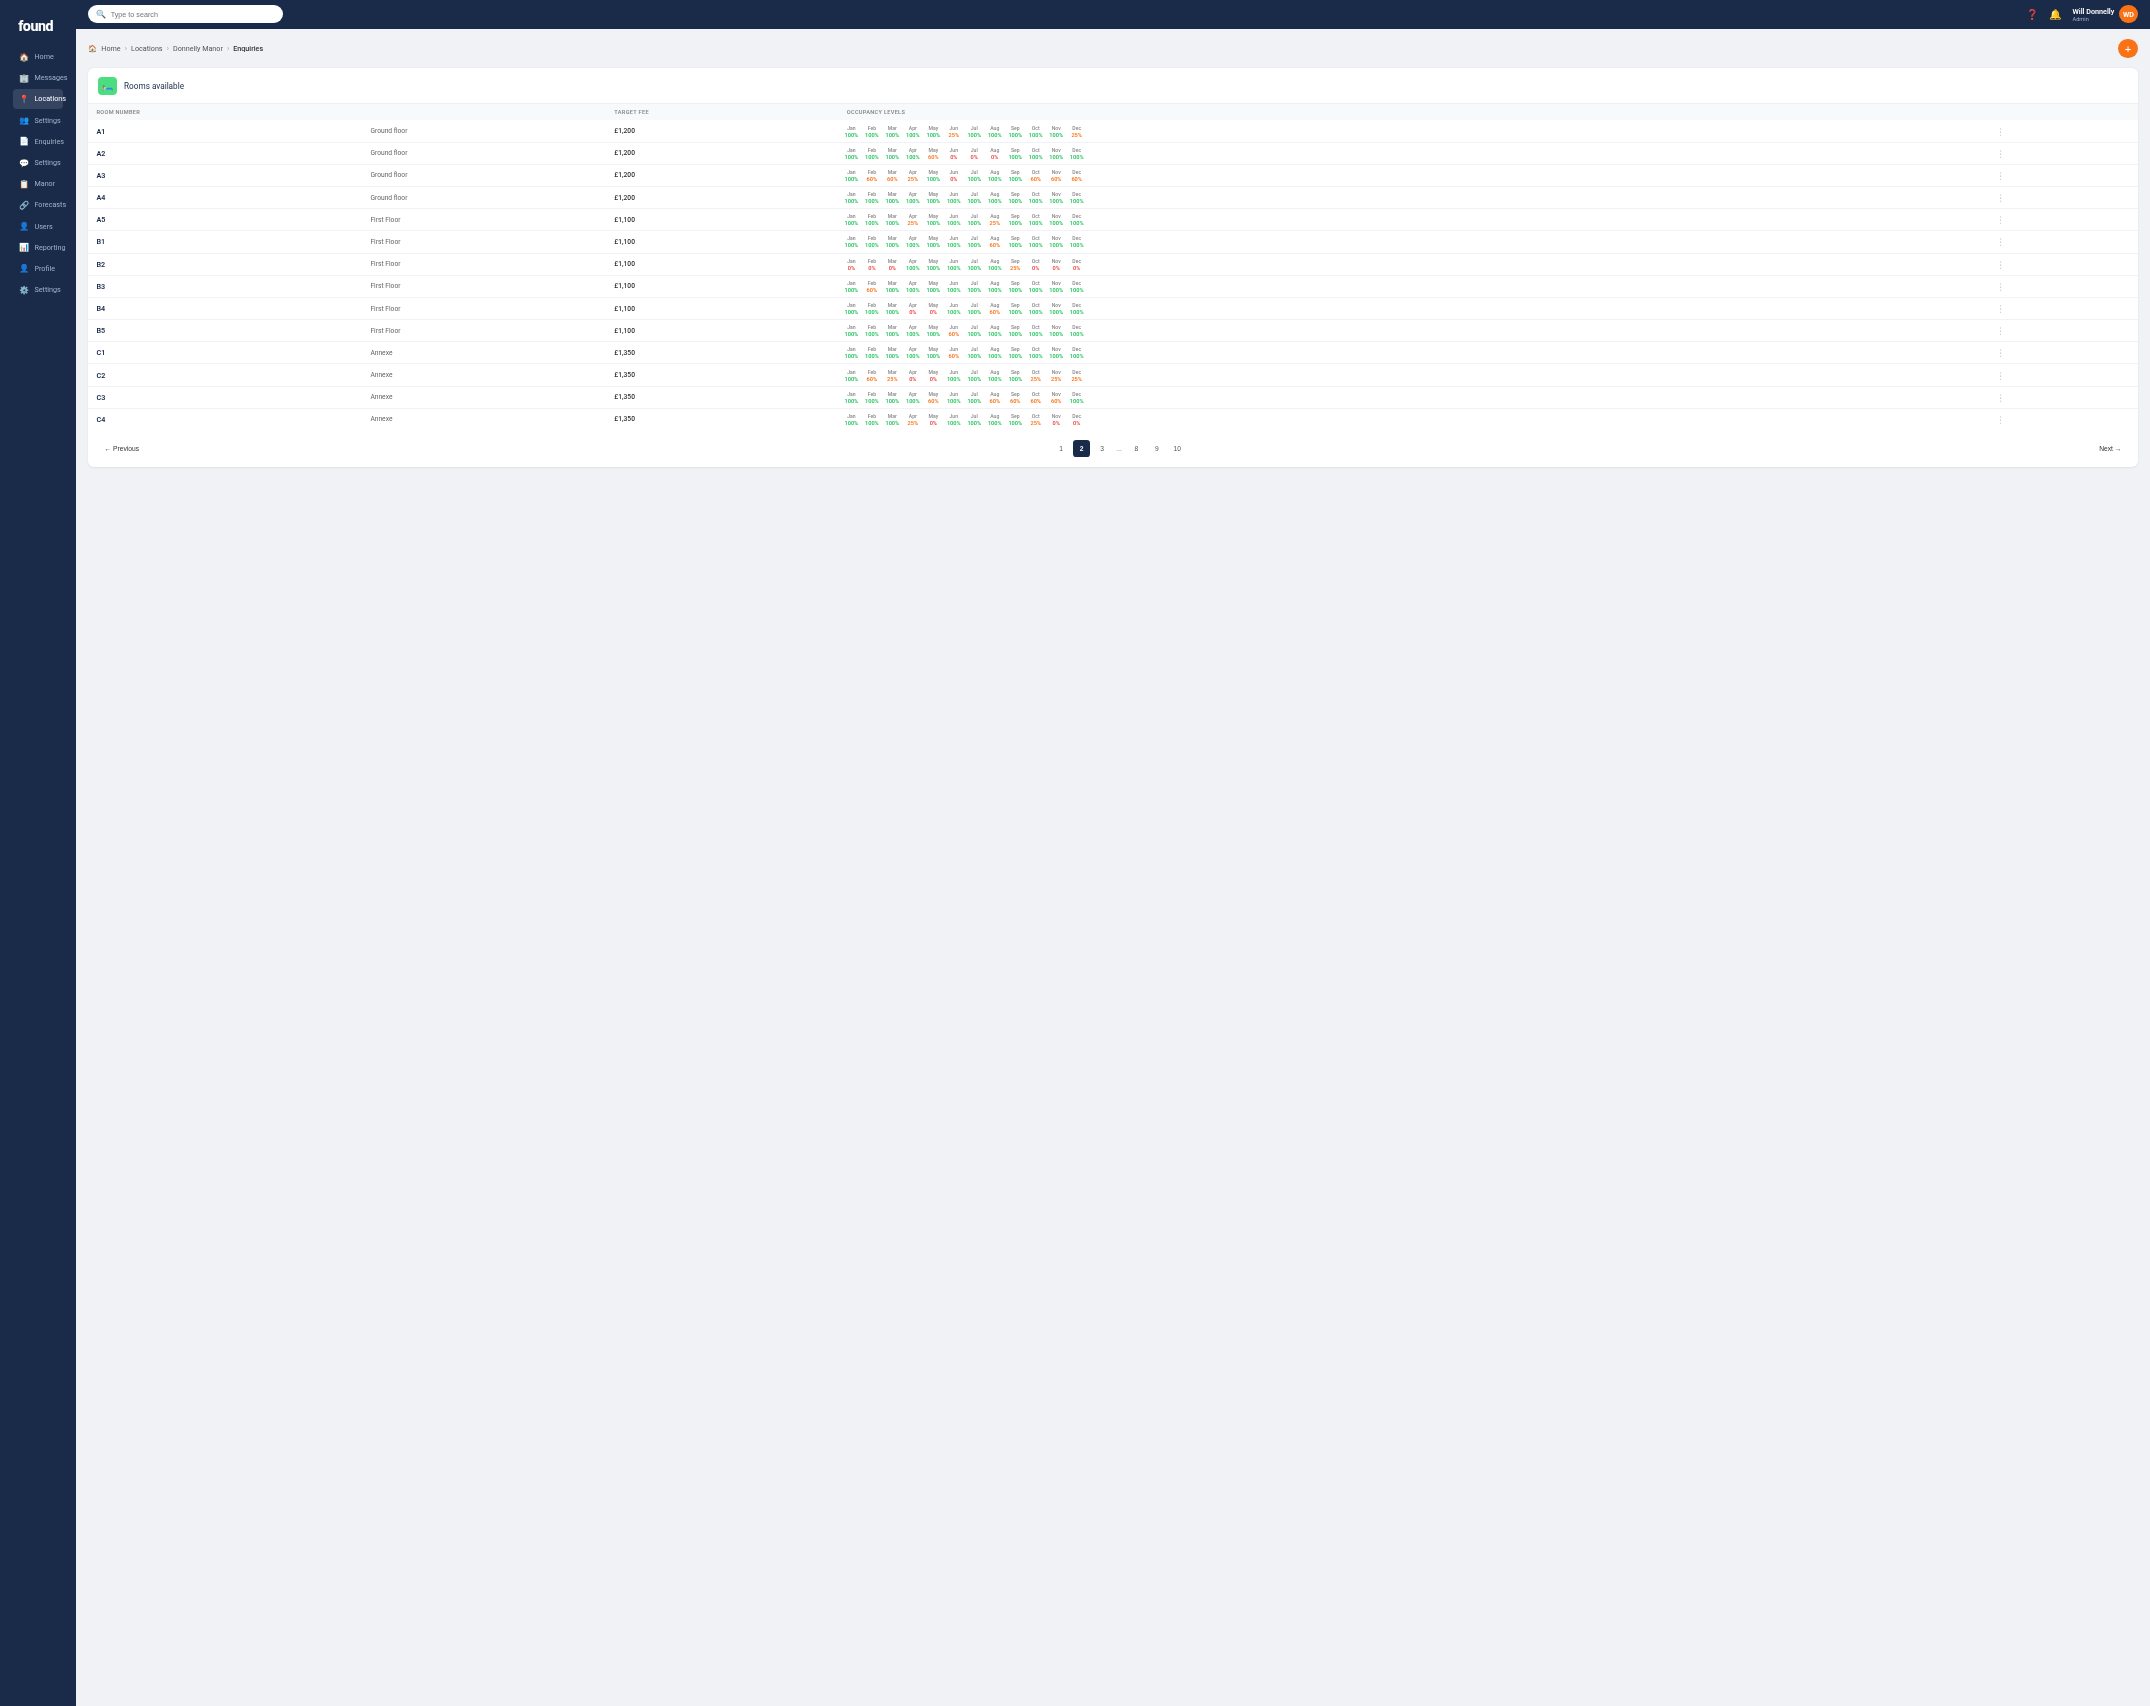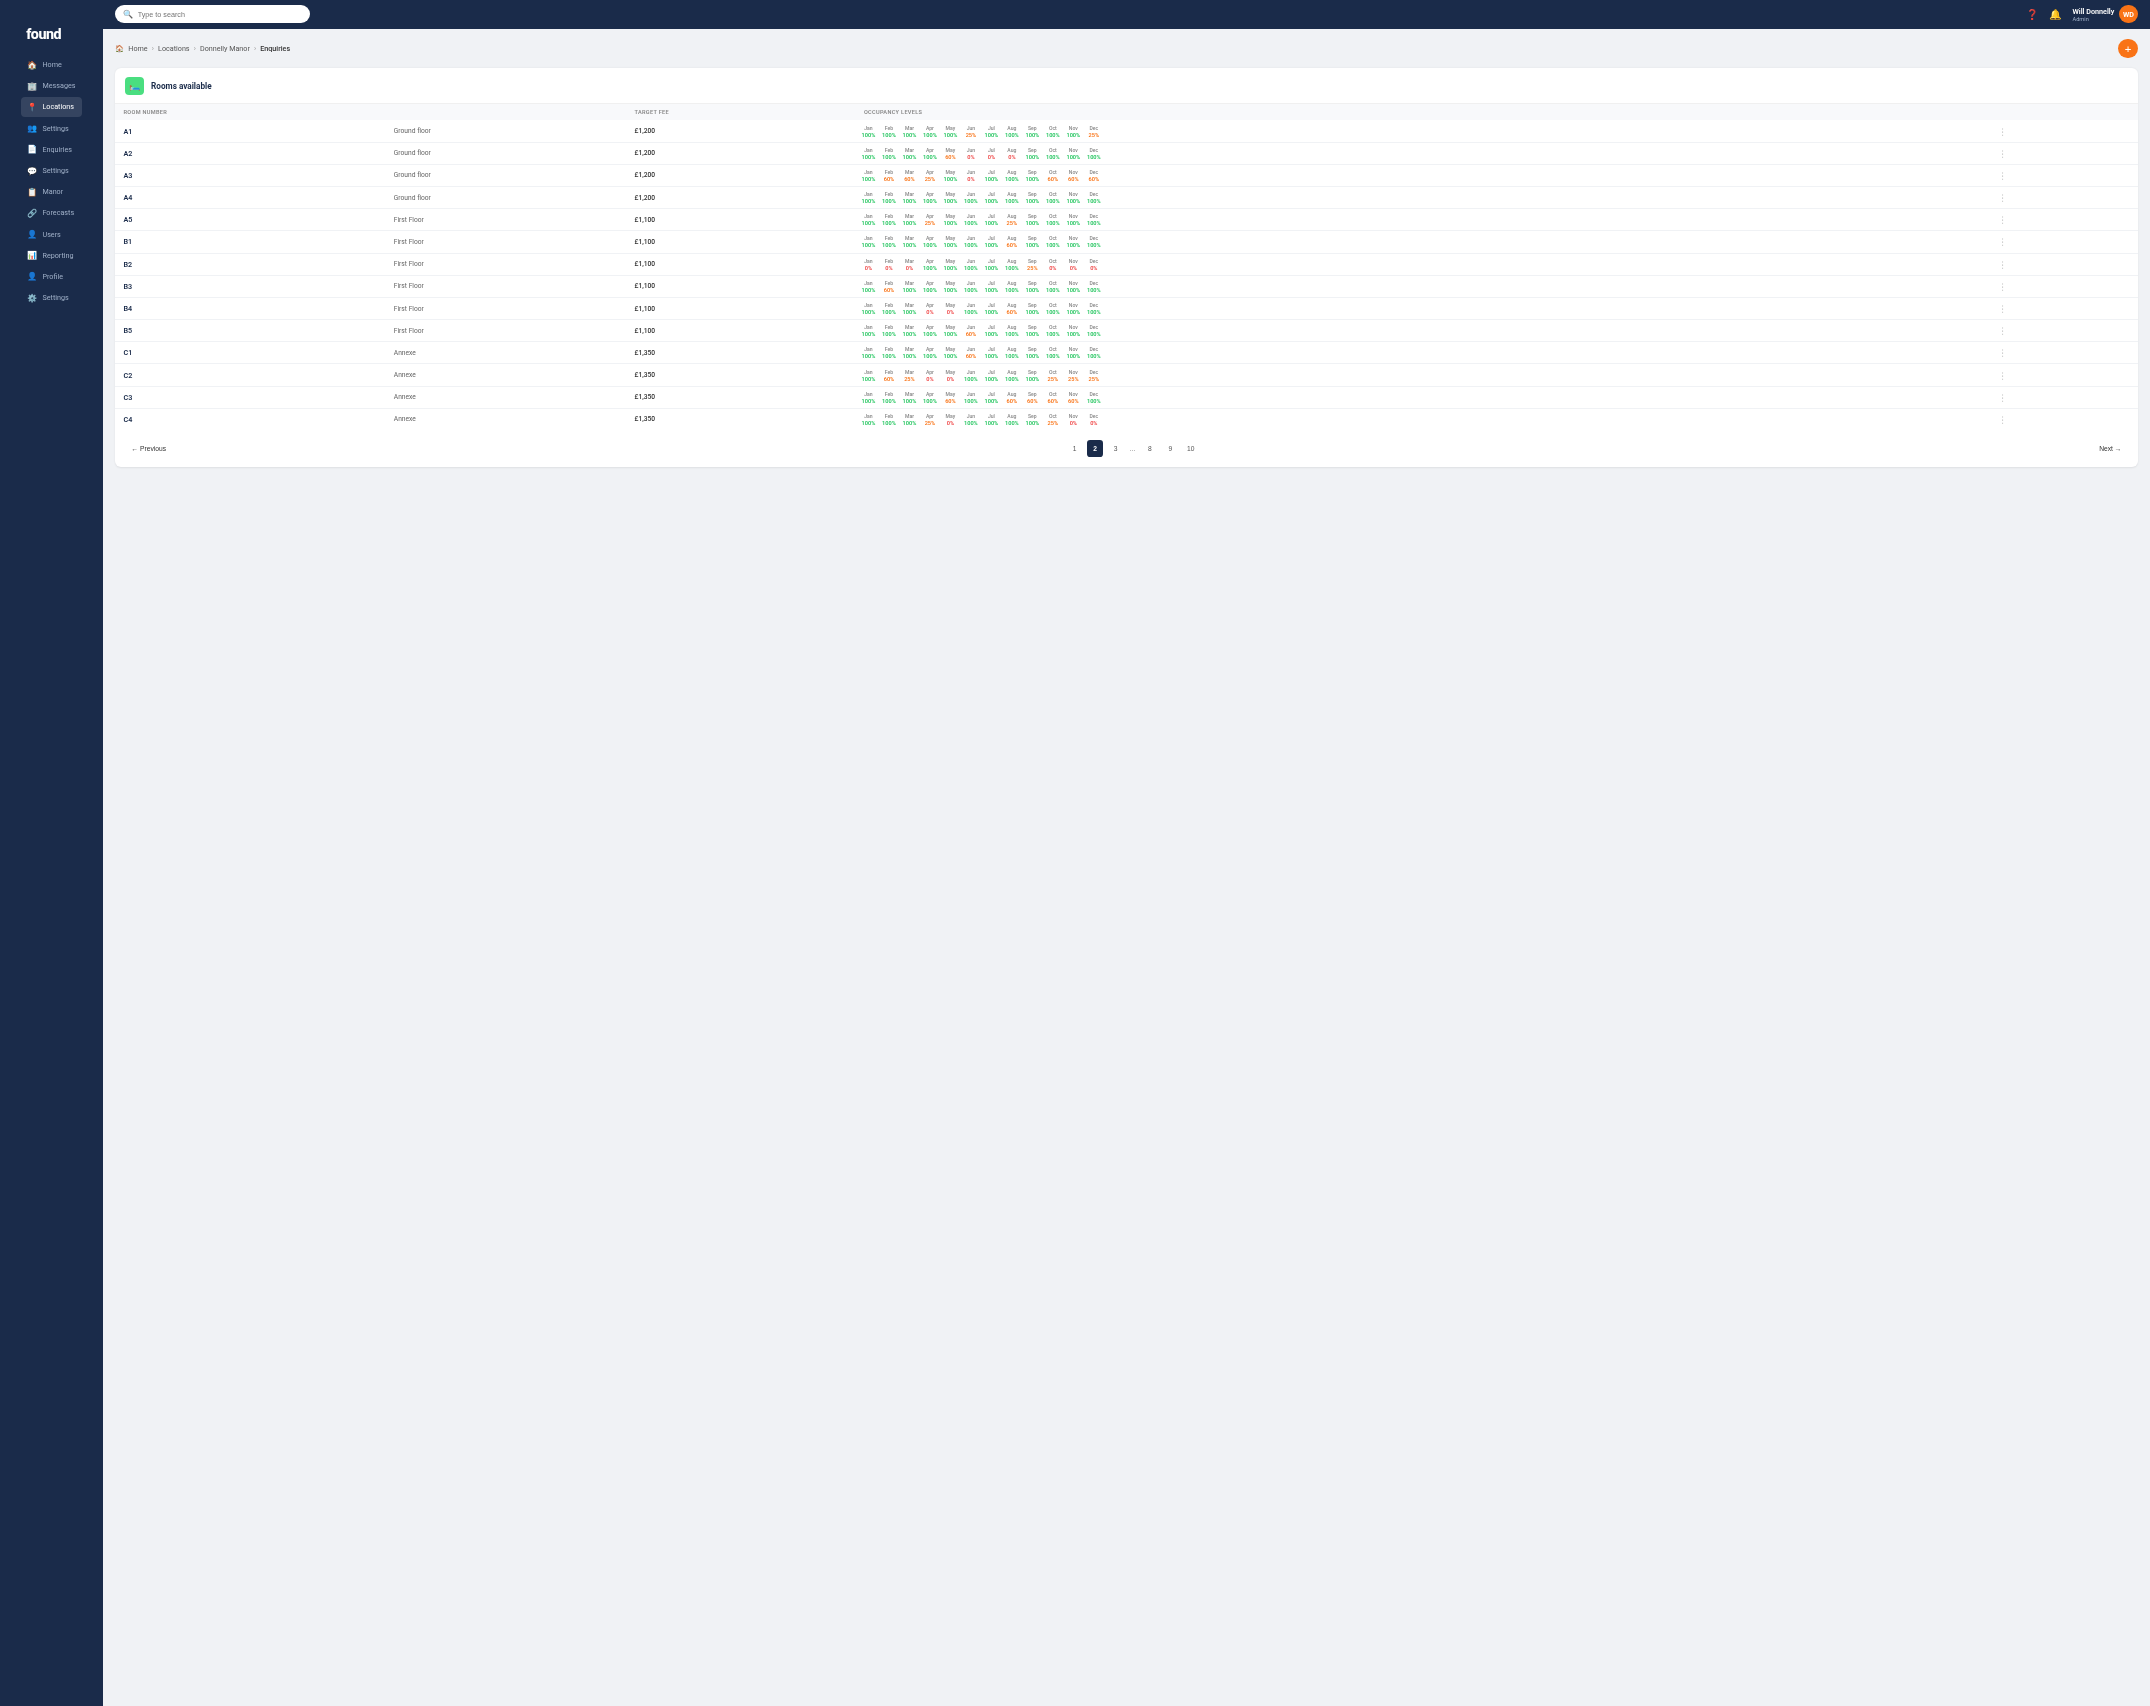--- a/index.html
+++ b/index.html
@@ -1,25 +1,25 @@
 <!DOCTYPE html>
 <html style="font-size:8.2px"><head>
   <meta charset="utf-8">
   <style>
     * { box-sizing: border-box; margin: 0; padding: 0; }
     body { font-family: -apple-system, BlinkMacSystemFont, 'Segoe UI', Roboto, sans-serif; background: #f0f2f5; display: flex; height: 100vh; overflow: hidden; }
 
     
     .sidebar {
-      width: 103px;
+      width: 76px;
       background: #1a2b4a;
       display: flex;
       flex-direction: column;
       flex-shrink: 0;
-      padding: 16px;
+      padding: 8px;
       overflow-y: auto;
     }
     .sidebar-logo {
       padding: 10.2px 10.2px 12.3px;
       color: #fff;
       font-size: 14.3px;
       font-weight: 800;
       letter-spacing: -0.5px;
     }
     .sidebar-logo span { color: #4ade80; }
@@ -133,21 +133,21 @@
       padding: 8.2px 10.2px;
       border-bottom: 0.5px solid #f0f0f0;
     }
     .card-icon {
       width: 18.4px; height: 18.4px;
       background: #4ade80;
       border-radius: 4.1px;
       display: flex; align-items: center; justify-content: center;
       font-size: 9.2px;
     }
-    .card-title { font-size: 8.2px; font-weight: 700; color: #1a2b4a; }
+    .card-title { font-size: 8.2px; font-weight: 400; color: #1a2b4a; }
 
     
     .table-container { overflow-x: auto; }
     table { width: 100%; border-collapse: collapse; }
     thead tr { background: #f8f9fb; }
     thead th {
       padding: 5.1px 8.2px;
       font-size: 5.6px;
       font-weight: 600;
       color: #888;

